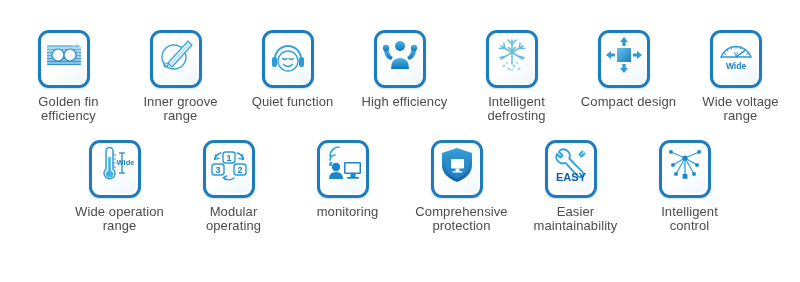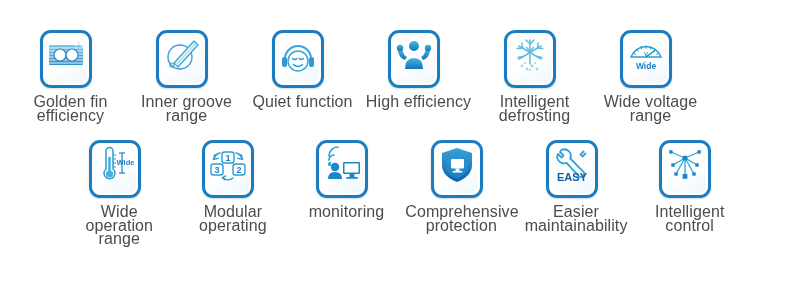--- a/index.html
+++ b/index.html
@@ -34,21 +34,21 @@
   .tile::after{
     content:"";position:absolute;left:2px;top:2px;right:2px;bottom:2px;
     border-radius:7px;
     background:linear-gradient(150deg,#ffffff 0%,#ffffff 55%,#eef7fc 100%);
     pointer-events:none;
   }
   .tile svg{position:relative;z-index:2;display:block;}
 
   .caption{
     margin-top:7px;
-    font-size:16px;
+    font-size:13px;
     line-height:13.5px;
     color:#4c4c4c;
     text-align:center;
     max-width:112px;
     letter-spacing:0.1px;
     margin-left:9px;
   }
 </style>
 </head>
 <body>
@@ -173,20 +173,42 @@
             <circle cx="22" cy="37" r="1.1"></circle>
           </g>
         </svg>
       </div>
       <div class="caption">
         <div>Intelligent</div>
         <div>defrosting</div>
       </div>
     </div>
 
+    <div class="feature">
+      <div class="tile">
+        <svg width="44" height="44" viewBox="0 0 44 44">
+          <defs>
+            <linearGradient id="cd" x1="0" y1="0" x2="1" y2="1">
+              <stop offset="0%" stop-color="#69c2e8"></stop>
+                <stop offset="100%" stop-color="#1b7fc2"></stop>
+            </linearGradient>
+          </defs>
+          <rect x="15" y="15" width="14" height="14" fill="url(#cd)"></rect>
+          <g fill="#2b9ad5">
+            <path d="M22 4 l4 5 h-2.4 v4 h-3.2 v-4 h-2.4 Z"></path>
+            <path d="M22 40 l-4 -5 h2.4 v-4 h3.2 v4 h2.4 Z"></path>
+            <path d="M4 22 l5 -4 v2.4 h4 v3.2 h-4 v2.4 Z"></path>
+            <path d="M40 22 l-5 4 v-2.4 h-4 v-3.2 h4 v-2.4 Z"></path>
+          </g>
+        </svg>
+      </div>
+      <div class="caption">
+        <div>Compact design</div>
+      </div>
+    </div>
 
     <div class="feature">
       <div class="tile">
         <svg width="44" height="44" viewBox="0 0 44 44">
           <path d="M7 24 A16 16 0 0 1 37 24 Z" fill="#ffffff" stroke="#2b9ad5" stroke-width="1.4"></path>
           <g stroke="#2b9ad5" stroke-width="1">
             <line x1="10" y1="19.5" x2="11.5" y2="22"></line>
               <line x1="13" y1="16" x2="14.2" y2="18.6"></line>
             <line x1="17" y1="13.6" x2="17.7" y2="16.4"></line>
               <line x1="22" y1="12.6" x2="22" y2="15.6"></line>

